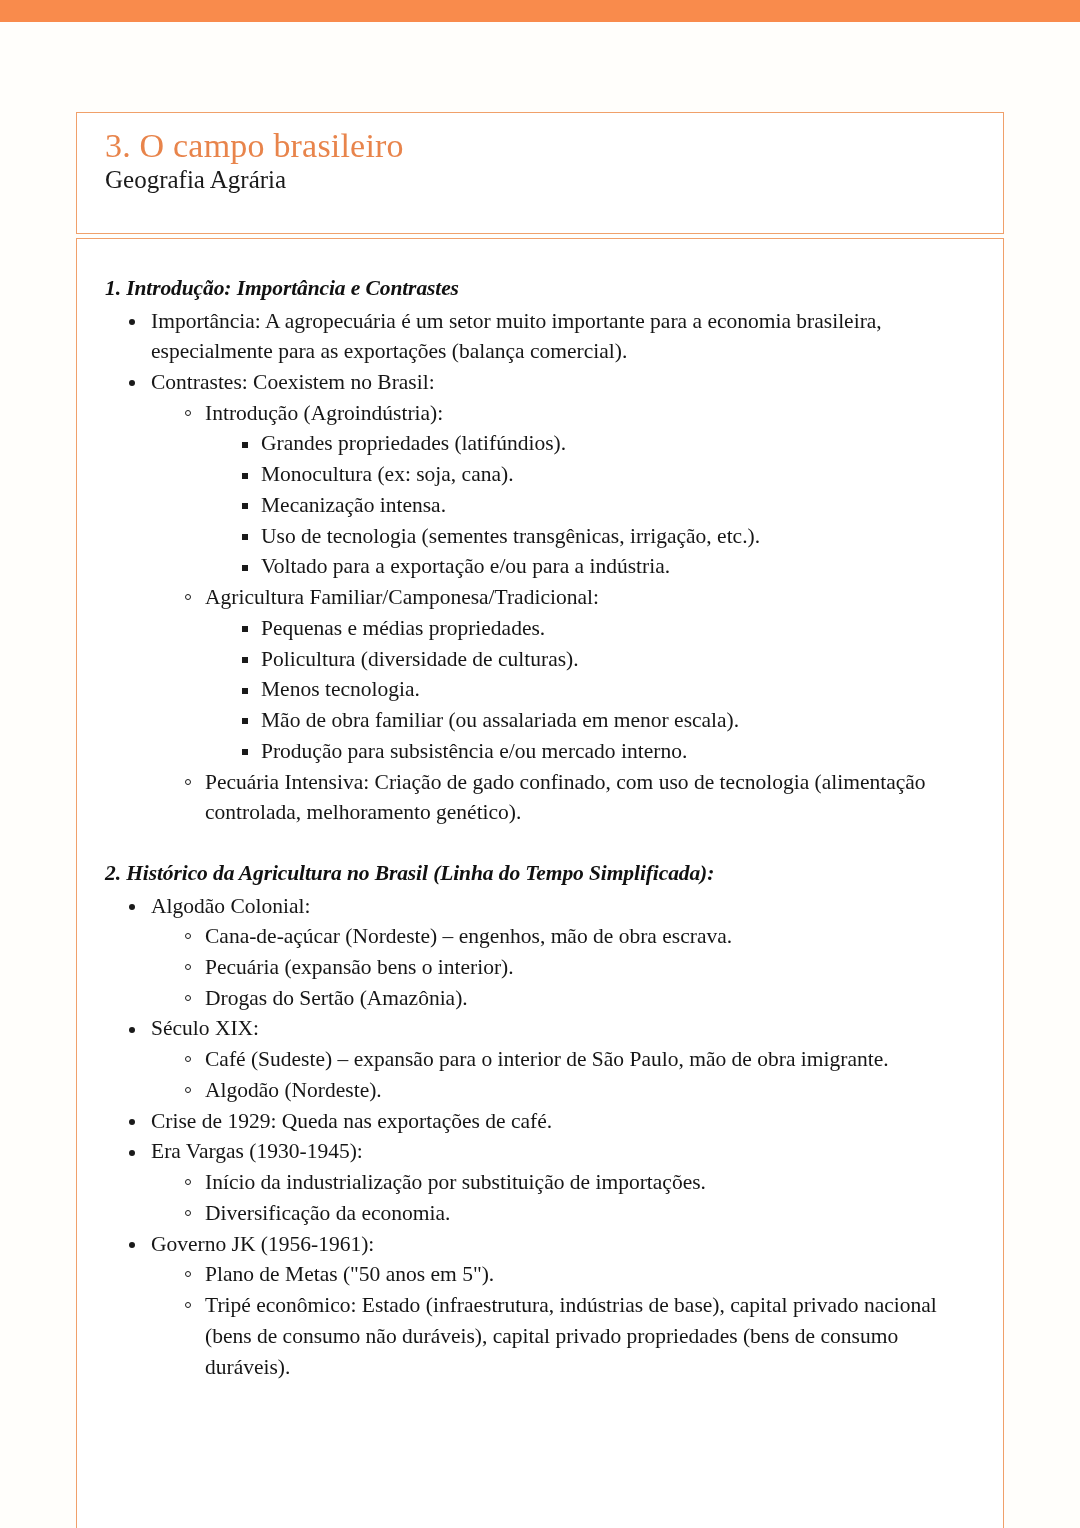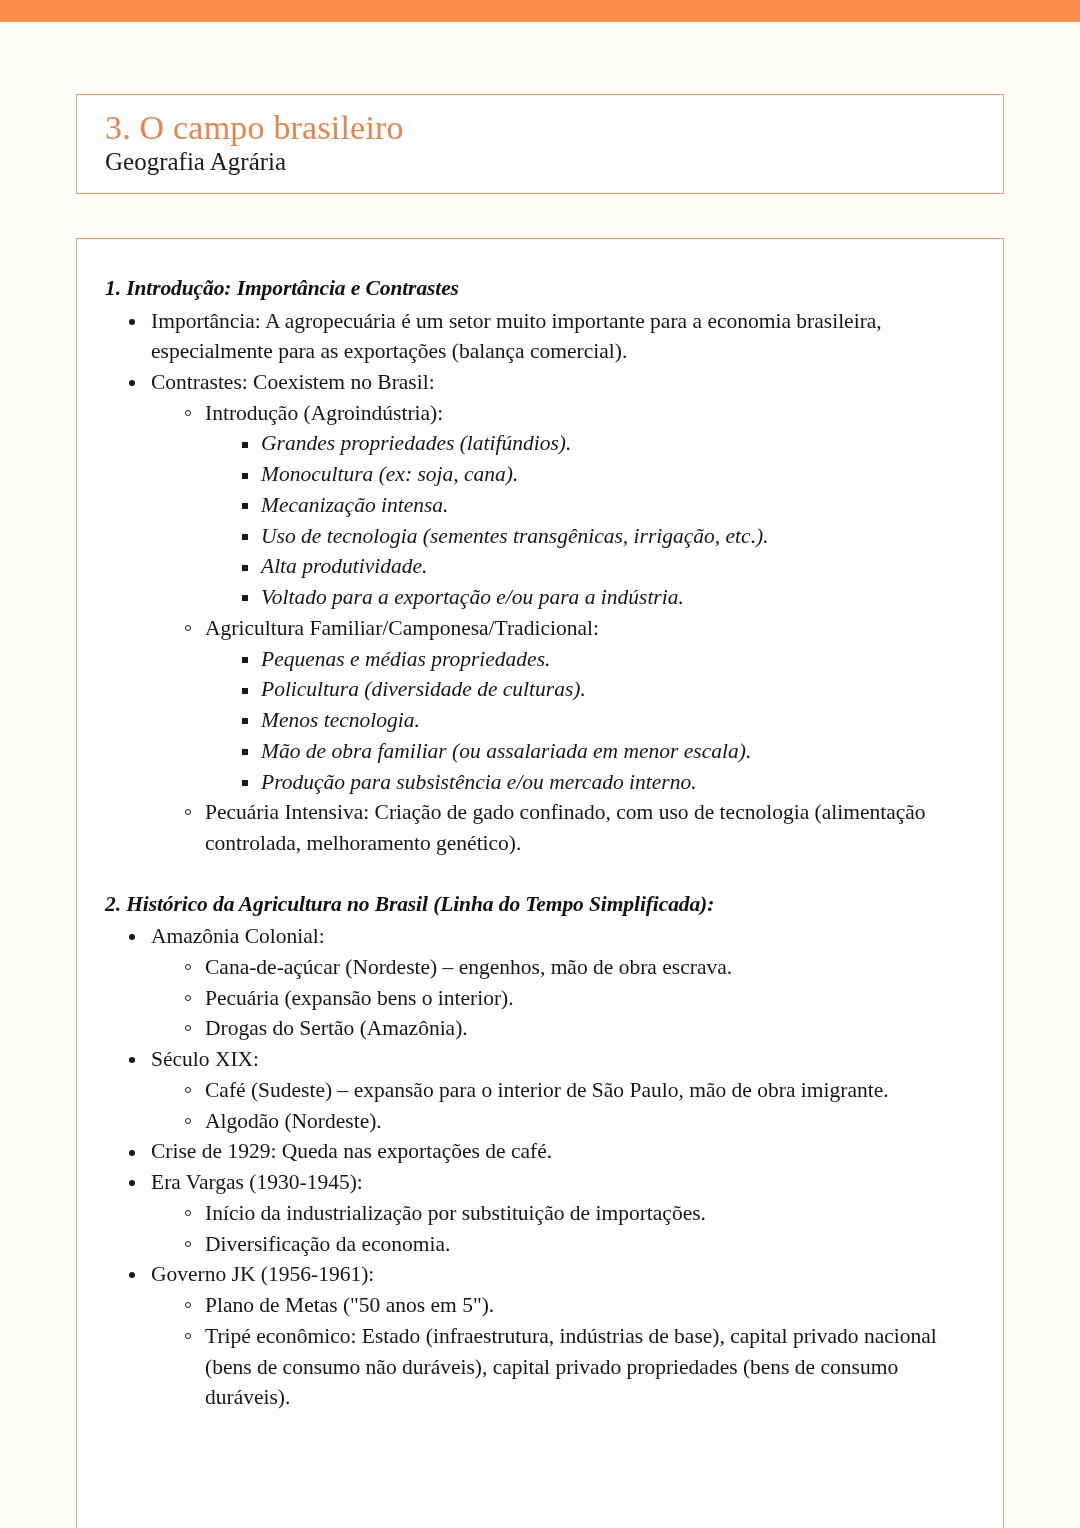--- a/index.html
+++ b/index.html
@@ -34,23 +34,23 @@
     left: 0;
     width: 1080px;
     height: 1506px;
     background: #FFFEFB;
   }
 
   
   .header-box {
     position: absolute;
     left: 76px;
-    top: 72px;
+    top: 90px;
     width: 928px;
-    height: 100px;
+    height: 122px;
     border: 1.5px solid #F0A06A;
     background: #FFFFFF;
     box-sizing: border-box;
   }
   .header-inner {
     padding: 15px 0 0 28px;
   }
   .doc-title {
     font-size: 34px;
     line-height: 1.04;
@@ -146,21 +146,20 @@
     border: 1.3px solid #1a1a1a;
     border-radius: 50%;
     box-sizing: border-box;
     background: transparent;
   }
 
   
   ul.lvl3 > li {
     padding-left: 36px;
     margin-left: 20px;
-    font-style: italic;
   }
   ul.lvl3 > li > .bullet {
     position: absolute;
     left: 17px;
     top: 0.62em;
     width: 6px;
     height: 6px;
     background: #1a1a1a;
     border-radius: 0;
   }
@@ -211,24 +210,20 @@
                     <li>
                       <span class="bullet"></span>
                       <span class="li-text">Mecanização intensa.</span>
                     </li>
                     <li>
                       <span class="bullet"></span>
                       <span class="li-text">Uso de tecnologia (sementes transgênicas, irrigação, etc.).</span>
                     </li>
                     <li>
                       <span class="bullet"></span>
-                      <span class="li-text">Alta produtividade.</span>
-                    </li>
-                    <li>
-                      <span class="bullet"></span>
                       <span class="li-text">Voltado para a exportação e/ou para a indústria.</span>
                     </li>
                   </ul>
                 </li>
                 <li>
                   <span class="bullet"></span>
                   <span class="li-text">Agricultura Familiar/Camponesa/Tradicional:</span>
                   <ul class="lvl3">
                     <li>
                       <span class="bullet"></span>
@@ -258,21 +253,21 @@
                 </li>
               </ul>
             </li>
           </ul>
         </div>
         <div class="section">
           <div class="section-heading">2. Histórico da Agricultura no Brasil (Linha do Tempo Simplificada):</div>
           <ul class="lvl1">
             <li>
               <span class="bullet"></span>
-              <span class="li-text">Amazônia Colonial:</span>
+              <span class="li-text">Algodão Colonial:</span>
               <ul class="lvl2">
                 <li>
                   <span class="bullet"></span>
                   <span class="li-text">Cana-de-açúcar (Nordeste) – engenhos, mão de obra escrava.</span>
                 </li>
                 <li>
                   <span class="bullet"></span>
                   <span class="li-text">Pecuária (expansão bens o interior).</span>
                 </li>
                 <li>

